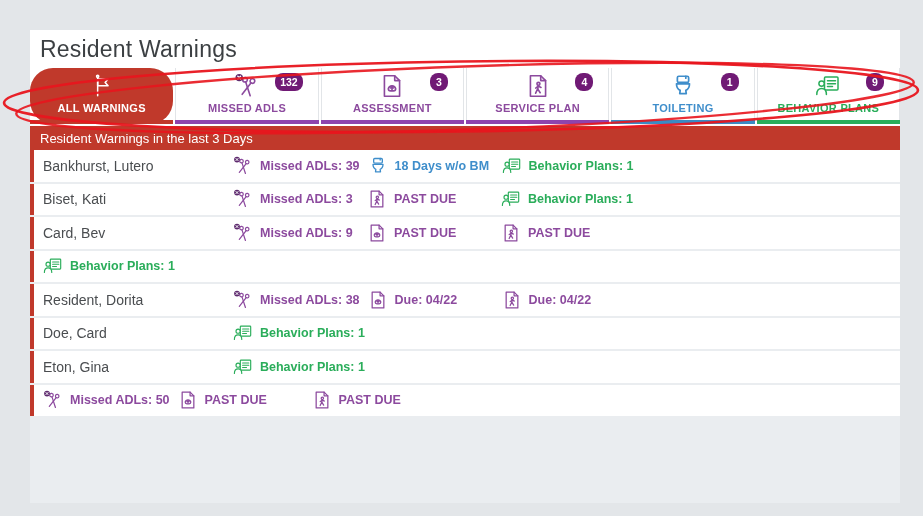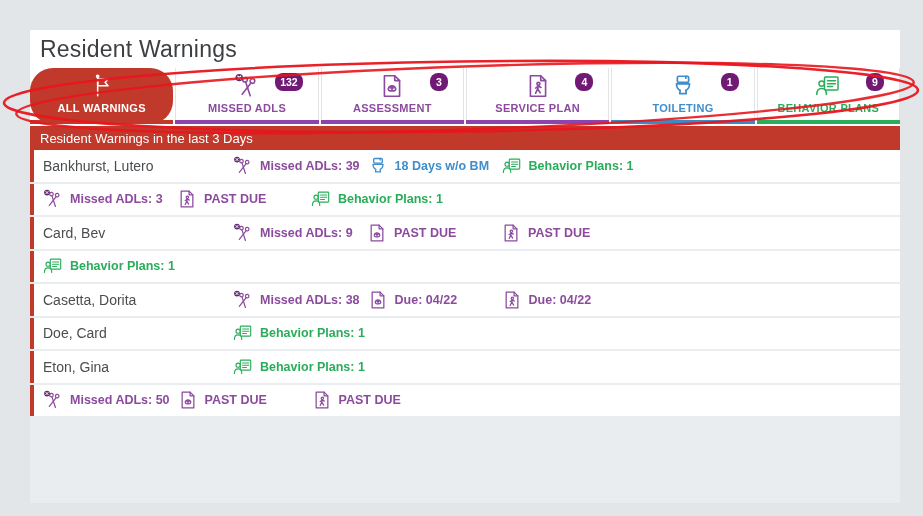--- a/index.html
+++ b/index.html
@@ -172,20 +172,21 @@
                 <path d="M12.5 6.8h8M12.5 9.7h8M12.5 12.6h5"></path>
                 <path d="M1.8 20.5c0-4.3 2.2-6.1 4.8-6.1s4.8 1.8 4.8 6.1" fill="#ffffff"></path>
                 <circle cx="6.6" cy="9.6" r="2.7" fill="#ffffff"></circle>
               </svg>
             </span>
             <span class="w-text">Behavior Plans: 1</span>
           </span>
         </span>
       </div>
       <div class="row">
+        <span class="res-name">Biset, Kati</span>
         <span class="warnings">
           <span class="witem c-purple">
             <span class="w-icon">
               <svg viewBox="0 0 26 26" fill="none" stroke="currentColor" stroke-width="1.6" stroke-linecap="round">
                 <g transform="rotate(10 13 13)">
                   <circle cx="10" cy="7.2" r="2.3"></circle>
                   <circle cx="17.5" cy="7.2" r="2.3"></circle>
                   <path d="M11 9.2 L17.8 22"></path>
                   <path d="M16.5 9.2 L9.7 22"></path>
                 </g>
@@ -274,21 +275,21 @@
                 <path d="M12.5 6.8h8M12.5 9.7h8M12.5 12.6h5"></path>
                 <path d="M1.8 20.5c0-4.3 2.2-6.1 4.8-6.1s4.8 1.8 4.8 6.1" fill="#ffffff"></path>
                 <circle cx="6.6" cy="9.6" r="2.7" fill="#ffffff"></circle>
               </svg>
             </span>
             <span class="w-text">Behavior Plans: 1</span>
           </span>
         </span>
       </div>
       <div class="row">
-        <span class="res-name">Casetta, Dorita</span>
+        <span class="res-name">Resident, Dorita</span>
         <span class="warnings">
           <span class="witem c-purple">
             <span class="w-icon">
               <svg viewBox="0 0 26 26" fill="none" stroke="currentColor" stroke-width="1.6" stroke-linecap="round">
                 <g transform="rotate(10 13 13)">
                   <circle cx="10" cy="7.2" r="2.3"></circle>
                   <circle cx="17.5" cy="7.2" r="2.3"></circle>
                   <path d="M11 9.2 L17.8 22"></path>
                   <path d="M16.5 9.2 L9.7 22"></path>
                 </g>

